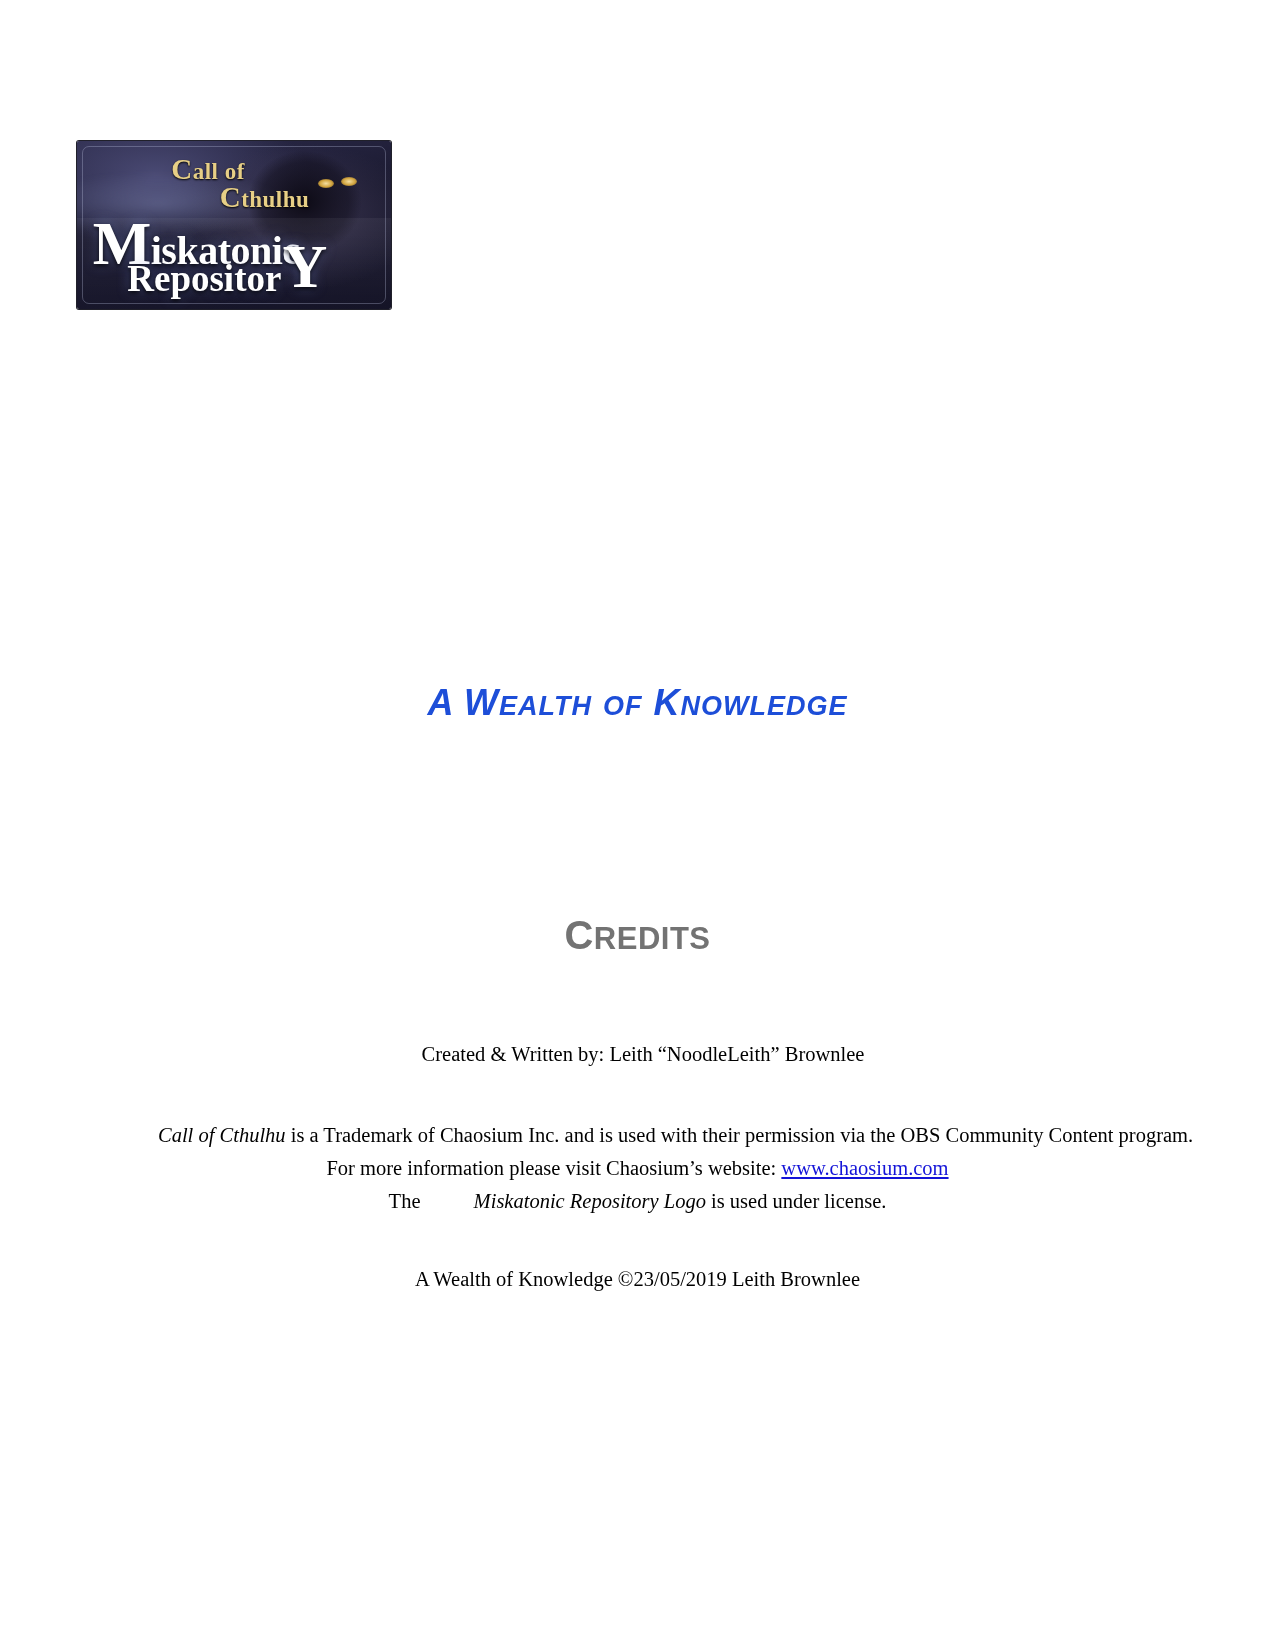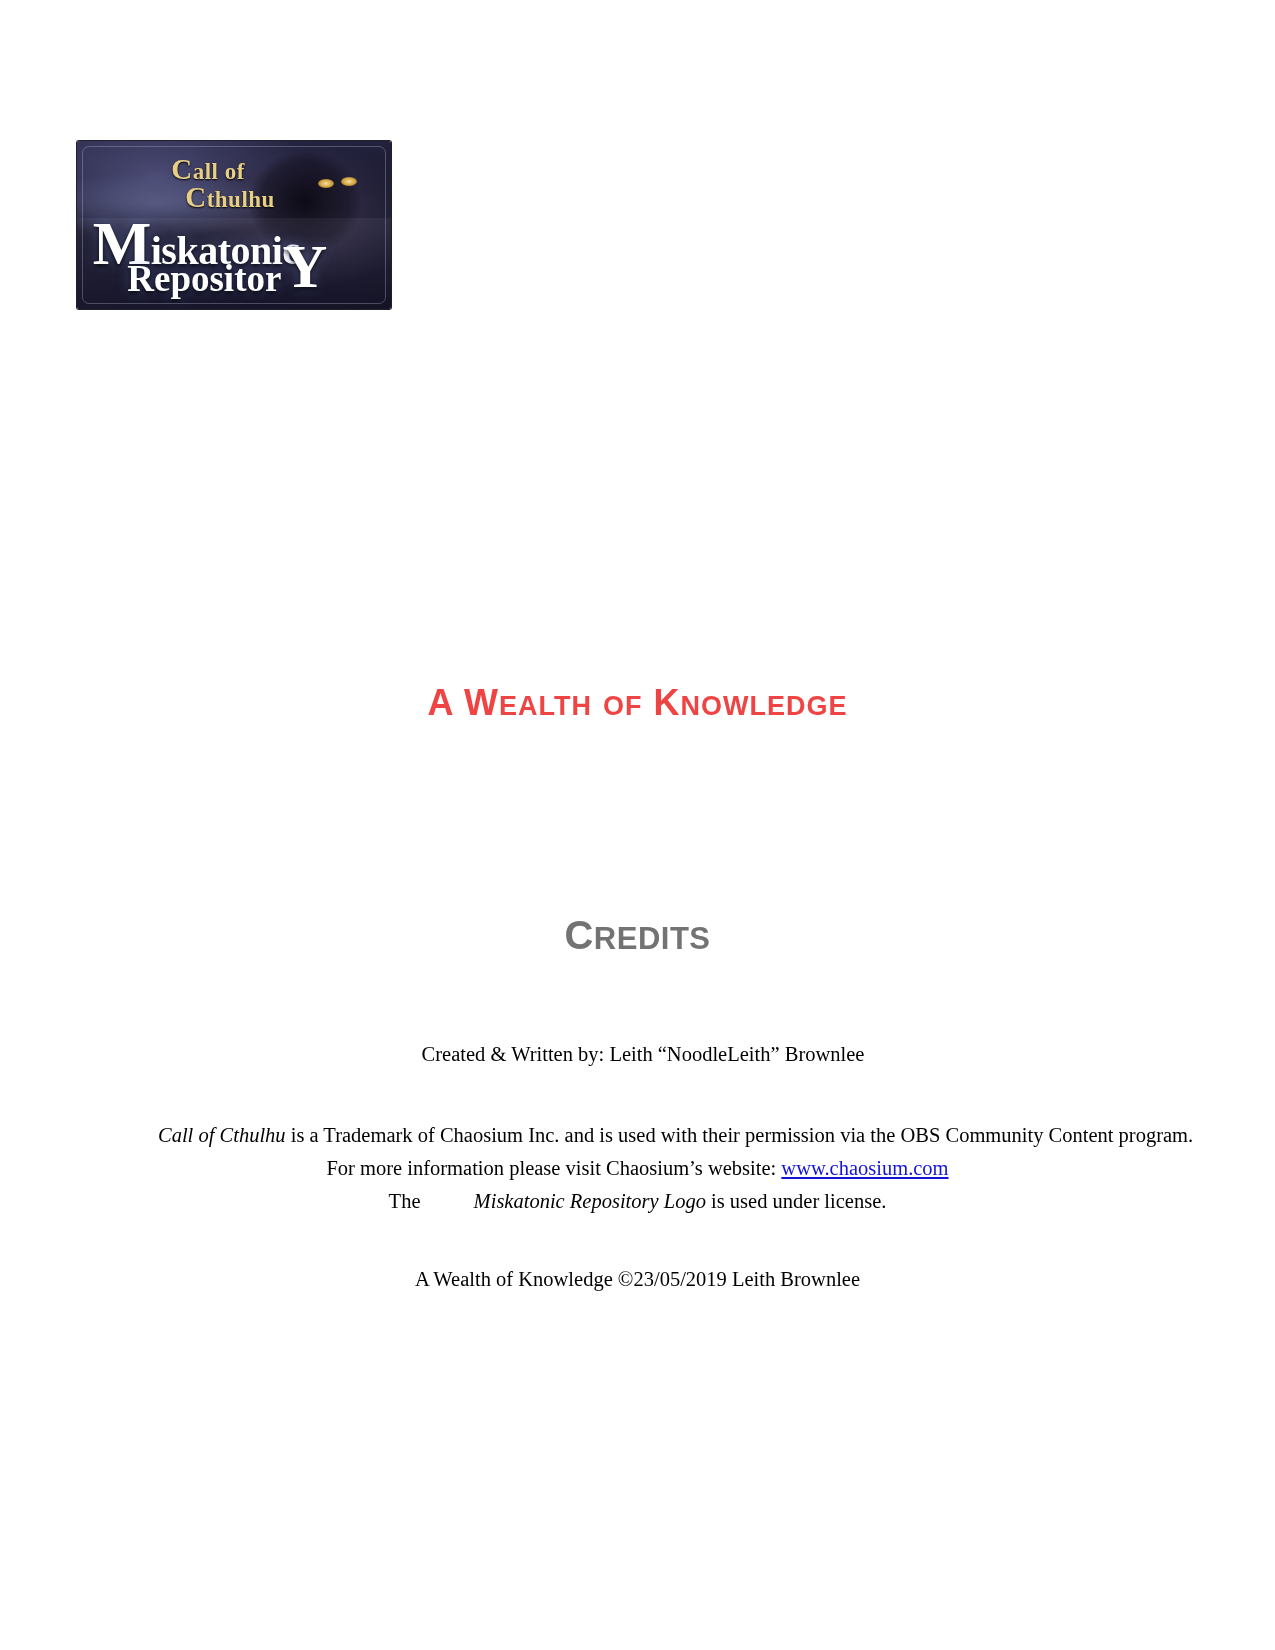--- a/index.html
+++ b/index.html
@@ -69,21 +69,21 @@
     top: 9%;
     width: 44%;
     text-align: left;
     color: #e7cf86;
     font-family: "Liberation Serif", serif;
     font-weight: bold;
     line-height: 0.96;
     text-shadow: 0 1px 2px #000;
   }
   .logo-coc .l1 { font-size: 23px; letter-spacing: .5px; }
-  .logo-coc .l2 { font-size: 23px; letter-spacing: .5px; padding-left: 14px; }
+  .logo-coc .l2 { font-size: 23px; letter-spacing: .5px; padding-left: 14px; text-align: right; }
   .logo-coc .cap { font-size: 29px; }
 
   .logo-band {
     position: absolute;
     left: 0;
     right: 0;
     top: 46%;
     height: 52%;
     background: linear-gradient(180deg, rgba(255,255,255,0.05) 0%, rgba(255,255,255,0) 100%);
   }
@@ -121,25 +121,26 @@
     pointer-events: none;
   }
 
   
   .doc-title {
     position: absolute;
     left: 0;
     right: 0;
     top: 658px;
     text-align: center;
-    color: #ef4444;
+    color: #1d4ed8;
     font-family: "Liberation Sans", sans-serif;
     font-weight: bold;
     font-size: 36px;
     letter-spacing: 1px;
+    font-style: italic;
   }
   .doc-title .sc { font-size: 27px; }
 
   .credits-title {
     position: absolute;
     left: 0;
     right: 0;
     top: 880px;
     text-align: center;
     color: #737373;

